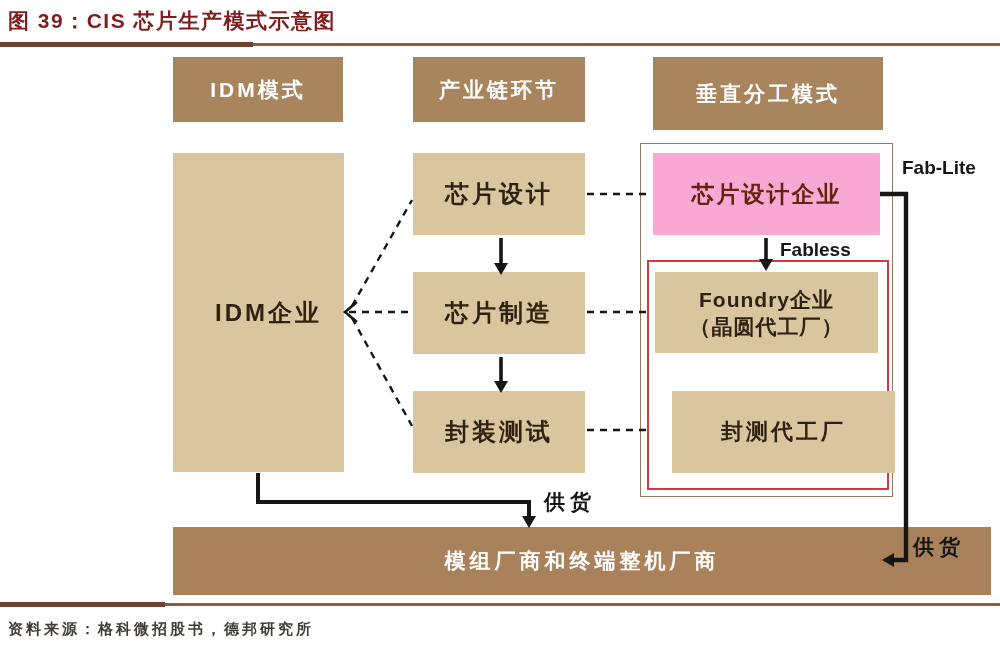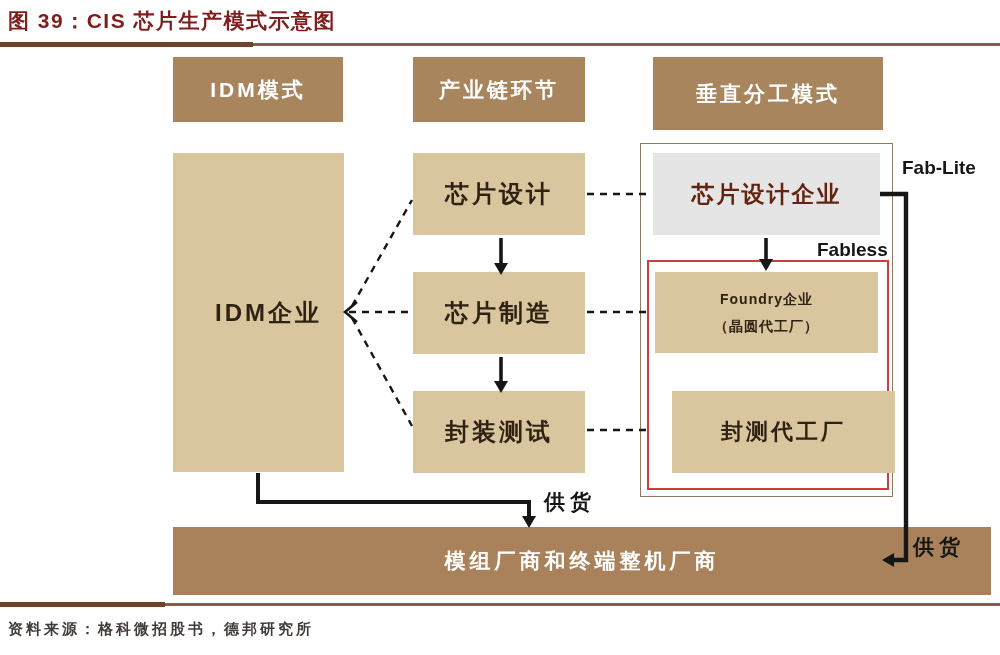--- a/index.html
+++ b/index.html
@@ -55,44 +55,44 @@
   .chip-design  { left: 413px; top: 153px; width: 172px; height: 82px; }
   .chip-mfg     { left: 413px; top: 272px; width: 172px; height: 82px; }
   .pkg-test     { left: 413px; top: 391px; width: 172px; height: 82px; }
 
   .outer-frame {
     left: 640px; top: 143px; width: 253px; height: 354px;
     border: 1.5px solid #8d7a64; background: transparent;
   }
   .design-co {
     left: 653px; top: 153px; width: 227px; height: 82px;
-    background: #e5e5e5; color: #64230f;
+    background: #f9a8d4; color: #64230f;
     font-size: 23px; letter-spacing: 2px;
   }
   .red-frame {
     left: 647px; top: 260px; width: 242px; height: 230px;
     border: 2.5px solid #cc3e3e; background: transparent;
   }
   .foundry {
     left: 655px; top: 272px; width: 223px; height: 81px;
-    font-size: 14px; letter-spacing: 1px; line-height: 27px;
+    font-size: 21px; letter-spacing: 1px; line-height: 27px;
     flex-direction: column;
   }
   .osat { left: 655px; top: 391px; width: 223px; height: 82px; font-size: 22px; margin-left: 17px; }
 
   .module-box {
     left: 173px; top: 527px; width: 818px; height: 68px;
     background: #a9825c; color: #ffffff;
     font-size: 21px; letter-spacing: 4px;
   }
 
   
   .flabel { color: #161616; font-weight: bold; }
   .fab-lite { left: 902px; top: 157px; font-size: 19px; }
-  .fabless  { left: 780px; top: 239px; font-size: 19px; margin-left: 37px; }
+  .fabless  { left: 780px; top: 239px; font-size: 19px; }
   .supply-left  { left: 544px; top: 488px; font-size: 21px; letter-spacing: 5px; }
   .supply-right { left: 913px; top: 533px; font-size: 21px; letter-spacing: 5px; }
 
   svg.lines { position: absolute; left: 0; top: 0; pointer-events: none; }
 </style>
 </head>
 <body>
 
 <div class="stage">
 

